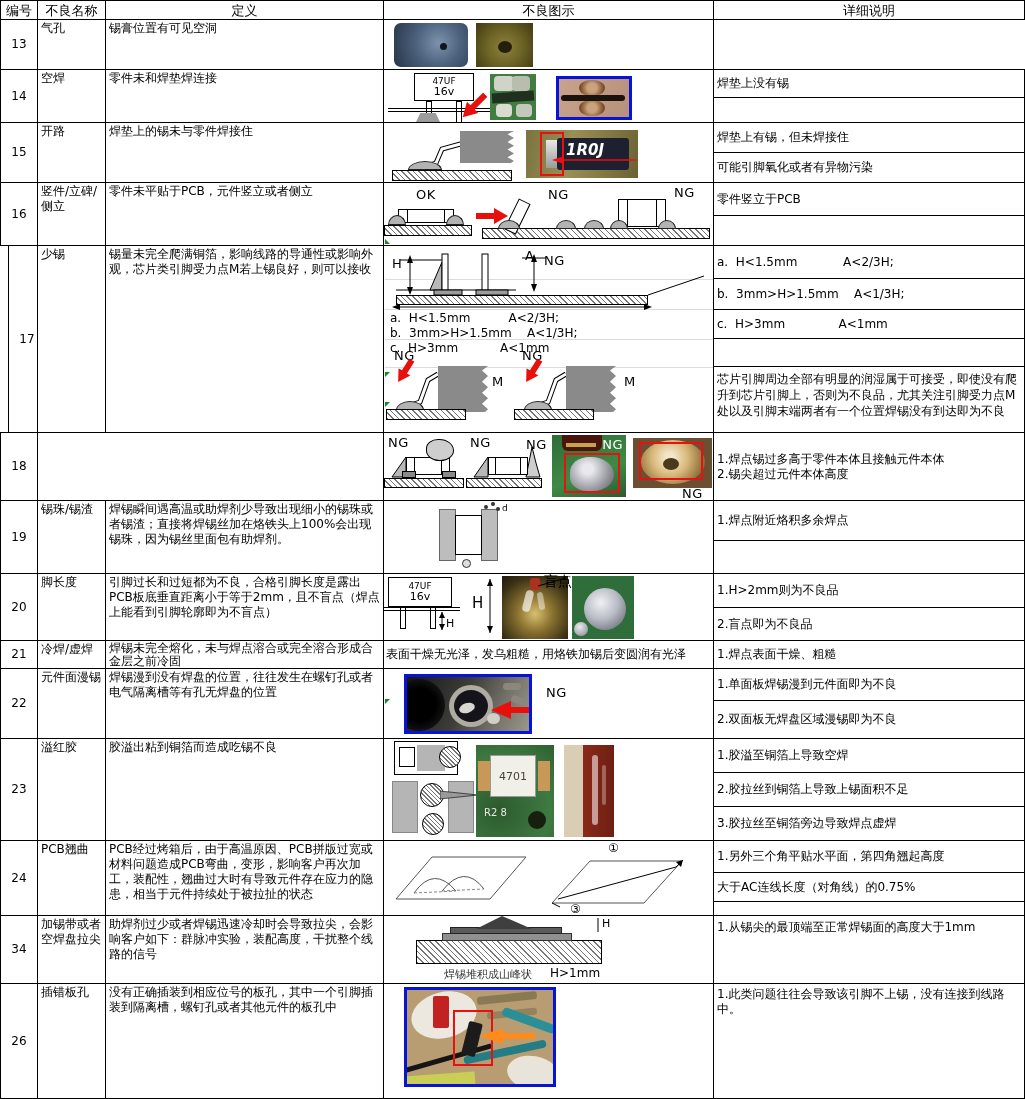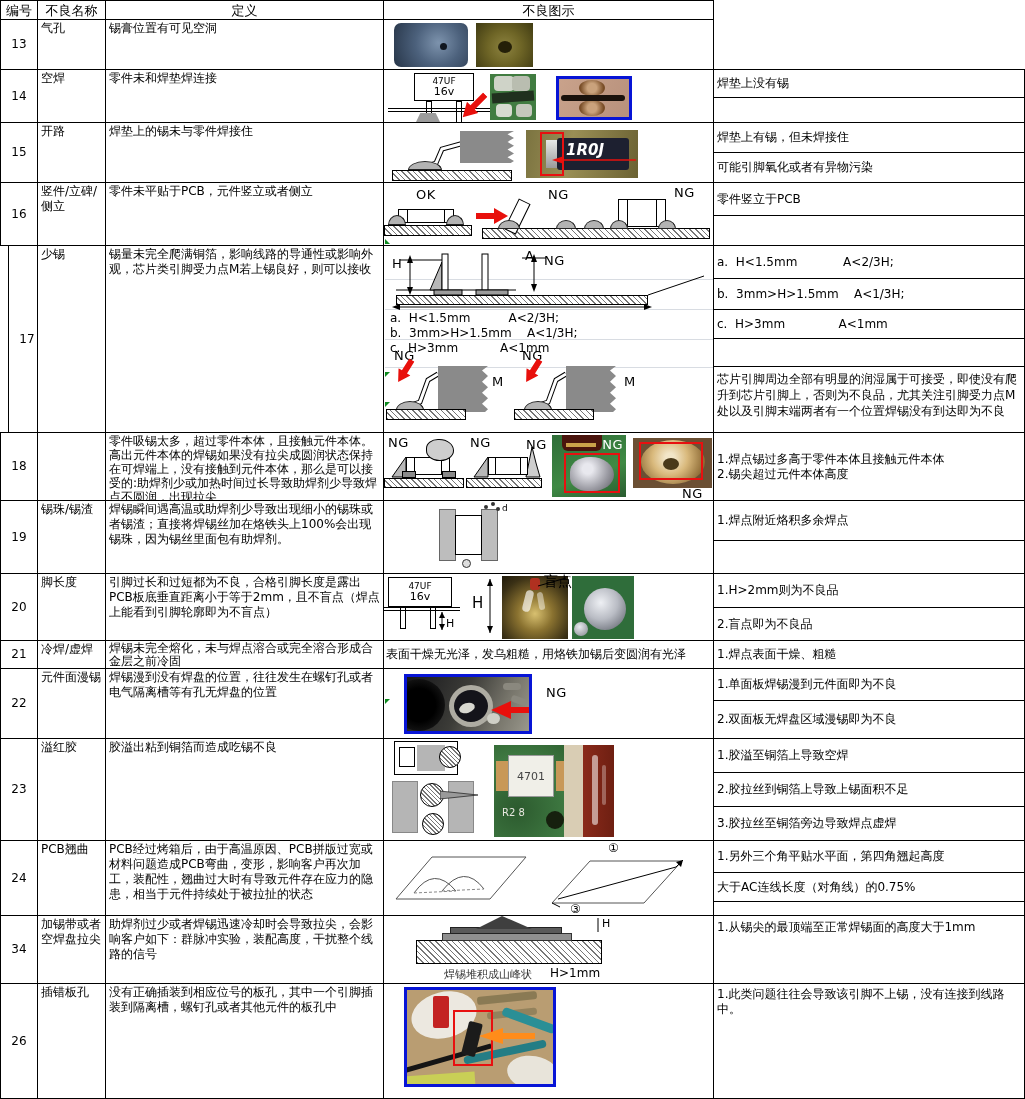--- a/index.html
+++ b/index.html
@@ -25,20 +25,21 @@
 </style>
 </head>
 <body>
 
 <div id="t">
 
 <div class="c ctr hd" style="left:0;top:0;width:38px;height:20px">编号</div>
 <div class="c ctr hd" style="left:37px;top:0;width:69px;height:20px">不良名称</div>
 <div class="c ctr hd" style="left:105px;top:0;width:279px;height:20px">定义</div>
 <div class="c ctr hd" style="left:383px;top:0;width:331px;height:20px">不良图示</div>
+<div class="c ctr hd" style="left:713px;top:0;width:312px;height:20px">详细说明</div>
 
 <div class="c ctr" style="left:0;top:19px;width:38px;height:51px">13</div>
 <div class="c pad" style="left:37px;top:19px;width:69px;height:51px">气孔</div>
 <div class="c pad" style="left:105px;top:19px;width:279px;height:51px">锡膏位置有可见空洞</div>
 <div class="c" style="left:383px;top:19px;width:331px;height:51px">
   <div class="ph" style="left:10px;top:3px;width:74px;height:44px;border-radius:7px;background:radial-gradient(circle at 60% 45%,#7d93ad 0%,#4c617c 45%,#273548 100%)">
         <div class="abs" style="left:46px;top:20px;width:7px;height:7px;border-radius:50%;background:#10161f"></div>
       </div>
   <div class="ph" style="left:92px;top:3px;width:57px;height:44px;background:radial-gradient(circle at 50% 55%,#8d8340 0%,#6e6526 45%,#3f3a12 100%)">
         <div class="abs" style="left:22px;top:18px;width:14px;height:12px;border-radius:50%;background:#241f08"></div>
@@ -192,21 +193,20 @@
   <div class="gm" style="left:1px;top:126px"></div>
   <div class="gm" style="left:1px;top:156px"></div>
 </div>
 <div class="c vc pad pre" style="left:713px;top:245px;width:312px;height:34px">a.  H&lt;1.5mm            A&lt;2/3H;</div>
 <div class="c vc pad pre" style="left:713px;top:278px;width:312px;height:32px">b.  3mm&gt;H&gt;1.5mm    A&lt;1/3H;</div>
 <div class="c vc pad pre" style="left:713px;top:309px;width:312px;height:30px">c.  H&gt;3mm              A&lt;1mm</div>
 <div class="c" style="left:713px;top:338px;width:312px;height:29px"></div>
 <div class="c pad" style="left:713px;top:366px;width:312px;height:67px;line-height:16px;padding-top:4px">芯片引脚周边全部有明显的润湿属于可接受，即使没有爬升到芯片引脚上，否则为不良品，尤其关注引脚受力点M处以及引脚末端两者有一个位置焊锡没有到达即为不良</div>
 
 <div class="c ctr" style="left:0;top:432px;width:38px;height:69px">18</div>
-<div class="c pad" style="left:105px;top:432px;width:279px;height:69px;line-height:14px">零件吸锡太多，超过零件本体，且接触元件本体。高出元件本体的焊锡如果没有拉尖成圆润状态保持在可焊端上，没有接触到元件本体，那么是可以接受的:助焊剂少或加热时间过长导致助焊剂少导致焊点不圆润，出现拉尖</div>
 <div class="c" style="left:383px;top:432px;width:331px;height:69px">
   <div class="lbl" style="left:4px;top:2px">NG</div>
   <svg class="abs" width="80" height="48" style="left:0;top:6px">
         <polygon points="8,38 22,18 22,38" fill="#b8b8b8" stroke="#000"></polygon>
       </svg>
   <div class="box" style="left:22px;top:24px;width:44px;height:18px">
         <div class="abs" style="left:7px;top:0;width:1px;height:100%;background:#000"></div>
         <div class="abs" style="right:7px;top:0;width:1px;height:100%;background:#000"></div>
       </div>
   <div class="abs" style="left:42px;top:6px;width:28px;height:22px;background:#cecece;border:1px solid #000;border-radius:45% 55% 50% 50%"></div>
@@ -335,21 +335,21 @@
     <div class="abs" style="left:22px;top:3px;width:28px;height:26px;background:#b5b5b5"></div>
     <div class="abs" style="left:44px;top:4px;width:22px;height:22px;border:1px solid #000;border-radius:50%;background:repeating-linear-gradient(45deg,#777 0 1px,#fff 1px 3px)"></div>
   </div>
   <div class="abs" style="left:8px;top:42px;width:26px;height:52px;background:#b5b5b5;border:1px solid #888"></div>
   <div class="abs" style="left:64px;top:42px;width:26px;height:52px;background:#b5b5b5;border:1px solid #888"></div>
   <div class="abs" style="left:36px;top:44px;width:24px;height:24px;border:1px solid #000;border-radius:50%;background:repeating-linear-gradient(45deg,#777 0 1px,#fff 1px 3px)"></div>
   <svg class="abs" width="40" height="12" style="left:56px;top:50px">
         <polygon points="0,2 38,6 0,10" fill="#999" stroke="#000" stroke-width=".6"></polygon>
       </svg>
   <div class="abs" style="left:38px;top:74px;width:22px;height:22px;border:1px solid #000;border-radius:50%;background:repeating-linear-gradient(45deg,#777 0 1px,#fff 1px 3px)"></div>
-  <div class="ph" style="left:110px;top:6px;width:78px;height:92px;background:radial-gradient(circle at 30% 70%,#2c5a2e,#3f7a42 60%,#2e6030)">
+  <div class="ph" style="left:92px;top:6px;width:78px;height:92px;background:radial-gradient(circle at 30% 70%,#2c5a2e,#3f7a42 60%,#2e6030)">
     <div class="abs" style="left:2px;top:16px;width:12px;height:30px;background:#c89858"></div>
     <div class="abs" style="left:62px;top:16px;width:12px;height:30px;background:#c89858"></div>
     <div class="abs ctr" style="left:14px;top:10px;width:46px;height:42px;background:#f0efe8;border:1px solid #999;font-size:11px;color:#444">4701</div>
     <div class="abs" style="left:8px;top:60px;font-size:10px;color:#e8e8e0">R2 8</div>
     <div class="abs" style="left:52px;top:66px;width:18px;height:18px;border-radius:50%;background:#16200e"></div>
   </div>
   <div class="ph" style="left:180px;top:6px;width:50px;height:92px;background:linear-gradient(90deg,#d9cdb4 0 38%,#8a2a1a 38%,#6e1f12)">
     <div class="abs" style="left:28px;top:10px;width:6px;height:70px;background:rgba(255,255,255,.55);border-radius:3px"></div>
     <div class="abs" style="left:38px;top:20px;width:4px;height:40px;background:rgba(255,255,255,.3);border-radius:3px"></div>
   </div>

